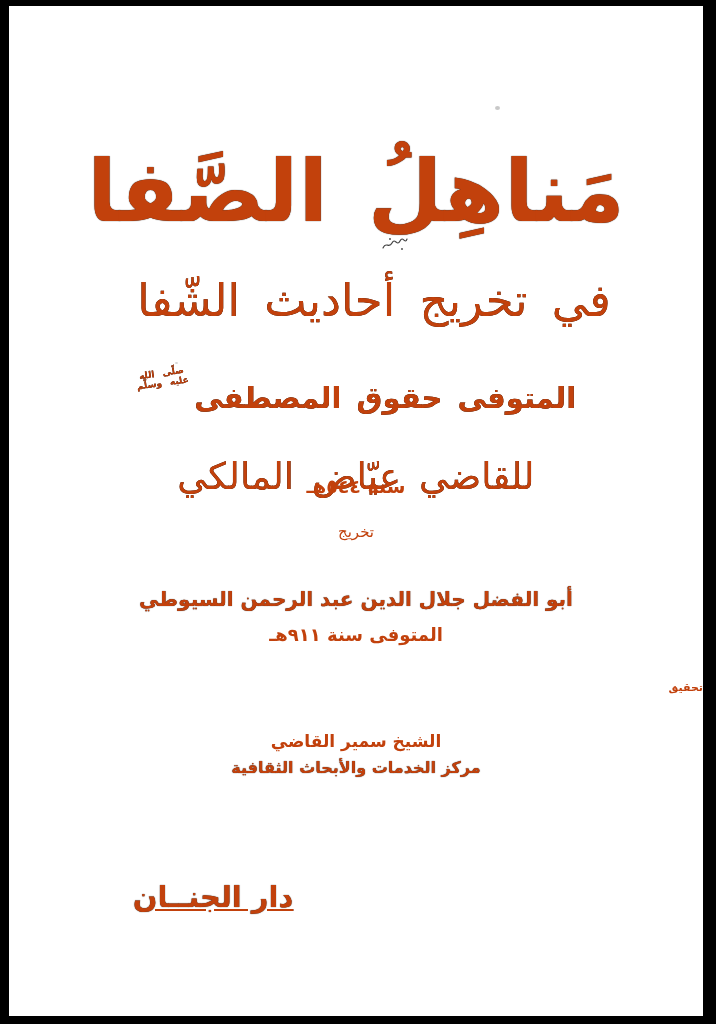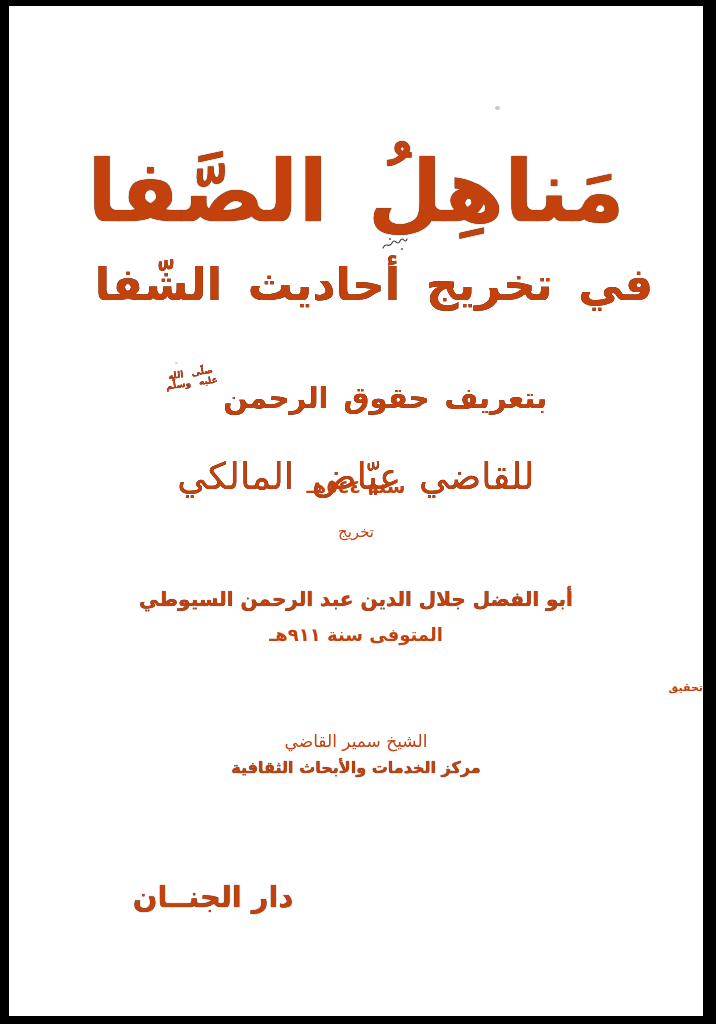--- a/index.html
+++ b/index.html
@@ -34,24 +34,24 @@
   }
   .main-title {
     top: 138px;
     font-size: 86px;
     line-height: 1.1;
     font-weight: bold;
     word-spacing: 10px;
     text-shadow: 0 0 1px #000;
   }
   .subtitle {
-    top: 252px;
+    top: 268px;
     font-size: 45px;
     line-height: 1.2;
-    font-weight: bold;
+    font-weight: normal;
     word-spacing: 10px;
     text-shadow: 0 0 0.6px #000;
     padding-left: 36px;
   }
   .signature {
     position: absolute;
     top: 229px;
     left: 372px;
     width: 28px;
     height: 18px;
@@ -116,35 +116,36 @@
     top: 675px;
     font-size: 11px;
     line-height: 1.3;
     font-weight: bold;
     text-align: right;
   }
   .tahqiq-editor {
     top: 724px;
     font-size: 17px;
     line-height: 1.3;
-    font-weight: normal;
+    font-weight: bold;
   }
   .tahqiq-center {
     top: 752px;
     font-size: 16px;
     line-height: 1.3;
     font-weight: 900;
     text-shadow: 0 0 1px #000;
   }
   .publisher {
     position: absolute;
     text-align: center;
     white-space: nowrap;
     font-weight: bold;
     text-shadow: 0 0 1px #000;
+    text-decoration: underline;
   }
   .publisher-left {
     top: 874px;
     left: 118px;
     width: 172px;
     font-size: 29px;
   }
   .publisher-right {
     top: 882px;
     left: 376px;
@@ -169,21 +170,21 @@
 
     <svg class="signature" viewBox="0 0 28 18" xmlns="http://www.w3.org/2000/svg">
       <path d="M2 13 C5 6, 8 14, 11 8 S16 12, 19 6 S24 10, 26 4" fill="none" stroke="#222" stroke-width="1.2" stroke-linecap="round"></path>
       <circle cx="9" cy="4" r="0.9" fill="#222"></circle>
       <circle cx="21" cy="14" r="0.9" fill="#222"></circle>
     </svg>
 
     <div class="tblock subtitle">في تخريج أحاديث الشّفا</div>
 
     <div class="tblock tarif-row">
-      <span>بتعريف حقوق الرحمن</span>
+      <span>المتوفى حقوق المصطفى</span>
       <span class="salawat">
         <span>صلّى الله</span><br>
         <span>عليه وسلّم</span>
       </span>
     </div>
 
     <div class="tblock qadi-line">للقاضي عيّاض المالكي</div>
 
     <div class="tblock year-line">سنة ٥٤٤هـ</div>
 

